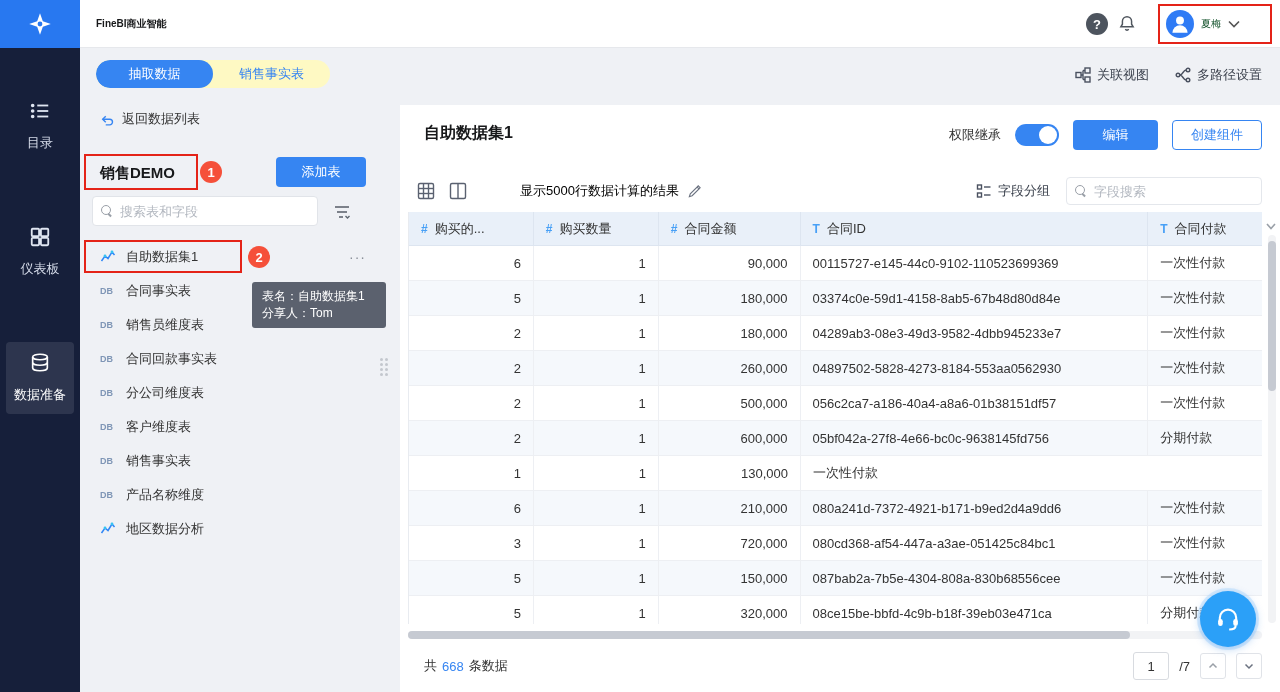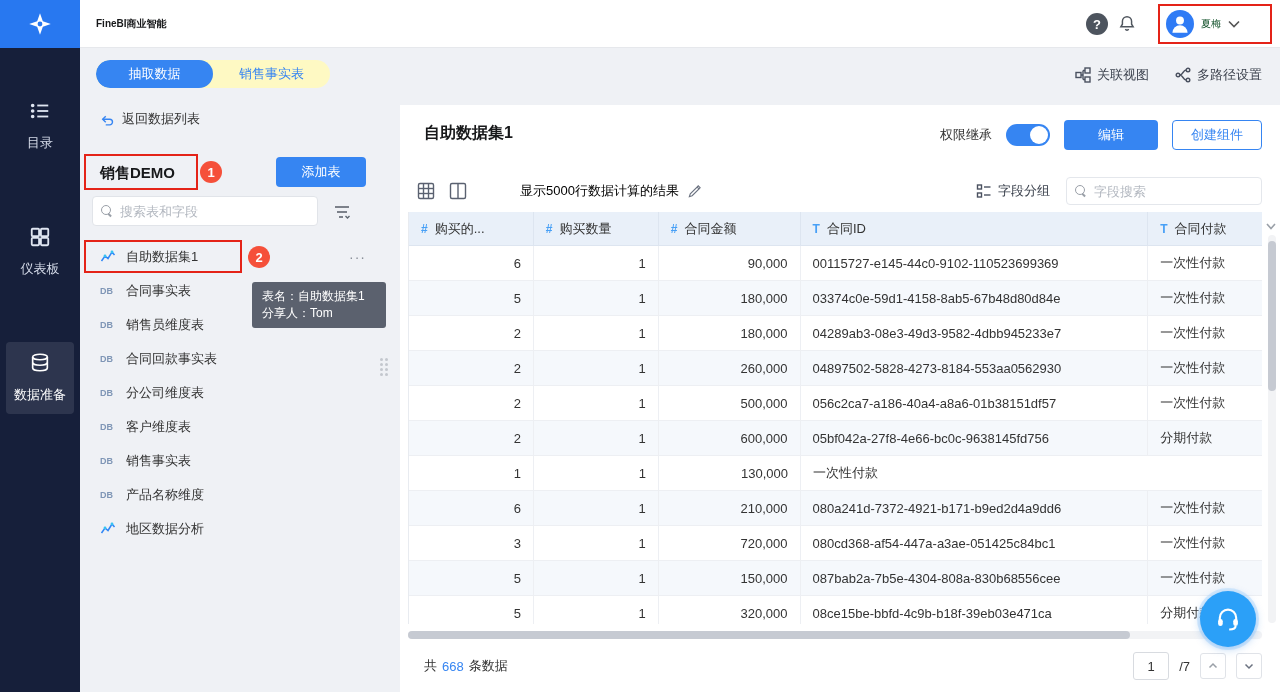--- a/index.html
+++ b/index.html
@@ -47,21 +47,21 @@
   .top-links { position:absolute; right:18px; top:66px; display:flex; gap:26px; z-index:3; }
   .top-link { display:flex; align-items:center; gap:6px; color:#3c424e; font-size:13px; cursor:pointer; }
 
   
   .main { position:absolute; left:400px; top:105px; width:880px; height:587px; background:#fff; }
   .main-title { position:absolute; left:24px; top:18px; font-size:16px; font-weight:bold; color:#17181a; }
   .head-right { position:absolute; right:18px; top:15px; display:flex; align-items:center; gap:14px; }
   .perm-label { font-size:13px; color:#333; }
   .toggle { position:relative; width:44px; height:22px; border-radius:11px; background:#3685f2; cursor:pointer; }
   .toggle .knob { position:absolute; right:2px; top:2px; width:18px; height:18px; border-radius:50%; background:#fff; }
-  .btn-primary { width:94px; height:30px; background:#3685f2; color:#fff; border:none; border-radius:4px; font-size:13px; cursor:pointer; }
+  .btn-primary { width:85px; height:30px; background:#3685f2; color:#fff; border:none; border-radius:4px; font-size:13px; cursor:pointer; }
   .btn-outline { width:90px; height:30px; background:#fff; color:#3685f2; border:1px solid #3685f2; border-radius:4px; font-size:13px; cursor:pointer; }
   .toolbar { position:absolute; left:16px; top:71px; height:30px; display:flex; align-items:center; gap:12px; }
   .tb-ico { width:20px; height:20px; cursor:pointer; }
   .result-note { margin-left:40px; color:#000000; font-size:13px; display:flex; align-items:center; gap:8px; }
   .toolbar-right { position:absolute; right:18px; top:71px; height:30px; display:flex; align-items:center; gap:16px; }
   .fg-link { display:flex; align-items:center; gap:6px; color:#3c424e; cursor:pointer; }
   .field-search { width:196px; height:28px; border:1px solid #e4e7ec; border-radius:4px; display:flex; align-items:center; gap:7px; padding:0 8px; background:#fff; }
   .field-search input { border:none; outline:none; width:150px; font-size:13px; background:transparent; }
   .field-search input::placeholder { color:#b3b8c0; }
 

